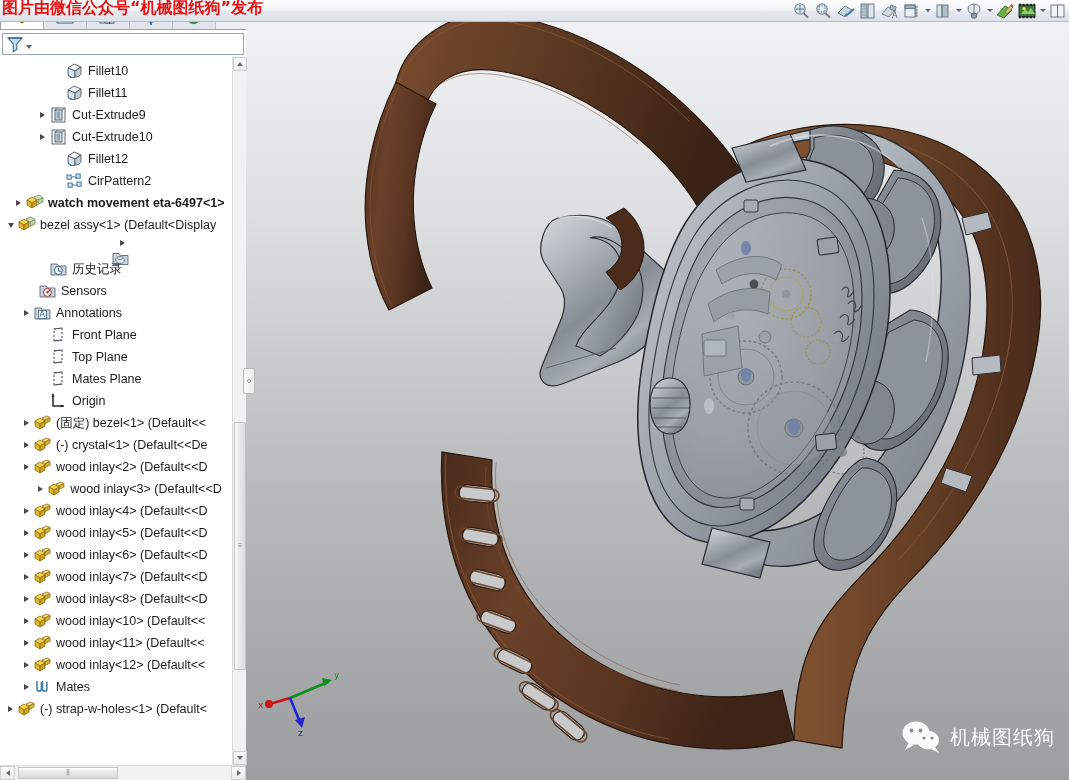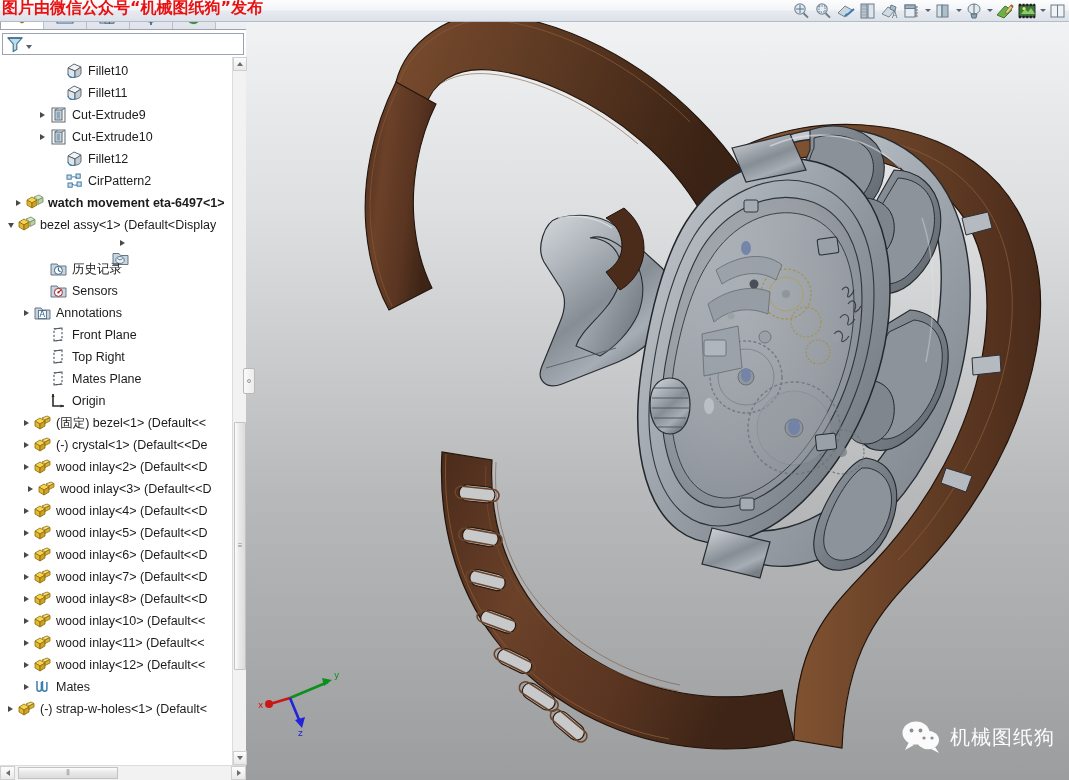--- a/index.html
+++ b/index.html
@@ -733,21 +733,21 @@
           </div>
           <div class="row" style="padding-left: 36px;">
             <span class="twisty"></span>
             <svg class="ic" viewBox="0 0 19 18">
               <path d="M2 4 h6 l1.6 2 h7.4 v9 H2 Z" fill="#c9d6e0" stroke="#5a6a78" stroke-width=".9"></path>
               <circle cx="9.4" cy="10.4" r="4" fill="#ffffff" stroke="#33628a" stroke-width="1"></circle>
               <path d="M9.4 7.6 v2.8 l2.2 1.4" fill="none" stroke="#33628a" stroke-width="1.1"></path>
             </svg>
             <span class="lbl">历史记录</span>
           </div>
-          <div class="row" style="padding-left: 36px;">
+          <div class="row" style="padding-left: 25px;">
             <span class="twisty"></span>
             <svg class="ic" viewBox="0 0 19 18">
               <path d="M2 4 h6 l1.6 2 h7.4 v9 H2 Z" fill="#c9d6e0" stroke="#5a6a78" stroke-width=".9"></path>
               <circle cx="9.4" cy="10.4" r="4" fill="#ffffff" stroke="#a32020" stroke-width="1"></circle>
               <path d="M9.4 10.4 l2.6 -2.3" stroke="#a32020" stroke-width="1.2"></path>
               <circle cx="9.4" cy="10.4" r="1.1" fill="#a32020"></circle>
             </svg>
             <span class="lbl">Sensors</span>
           </div>
           <div class="row" style="padding-left: 20px;">
@@ -768,21 +768,21 @@
               <path d="M5 3 L13 2 M5 15 L13 14" stroke="#4d5863" stroke-width="1.1"></path>
             </svg>
             <span class="lbl">Front Plane</span>
           </div>
           <div class="row" style="padding-left: 36px;">
             <span class="twisty"></span>
             <svg class="ic" viewBox="0 0 19 18">
               <path d="M5 3 L13 2 L13 14 L5 15 Z" fill="none" stroke="#4d5863" stroke-width="1.1" stroke-dasharray="2.4 1.6"></path>
               <path d="M5 3 L13 2 M5 15 L13 14" stroke="#4d5863" stroke-width="1.1"></path>
             </svg>
-            <span class="lbl">Top Right</span>
+            <span class="lbl">Top Plane</span>
           </div>
           <div class="row" style="padding-left: 36px;">
             <span class="twisty"></span>
             <svg class="ic" viewBox="0 0 19 18">
               <path d="M5 3 L13 2 L13 14 L5 15 Z" fill="none" stroke="#4d5863" stroke-width="1.1" stroke-dasharray="2.4 1.6"></path>
               <path d="M5 3 L13 2 M5 15 L13 14" stroke="#4d5863" stroke-width="1.1"></path>
             </svg>
             <span class="lbl">Mates Plane</span>
           </div>
           <div class="row" style="padding-left: 36px;">
@@ -826,21 +826,21 @@
             </span>
             <svg class="ic" viewBox="0 0 19 18">
               <polygon points="2,7 7,4 12,7 7,10" fill="#f6d34a" stroke="#8a6b12" stroke-width=".8"></polygon>
               <polygon points="2,7 7,10 7,15 2,12" fill="#e2b82c" stroke="#8a6b12" stroke-width=".8"></polygon>
               <polygon points="12,7 7,10 7,15 12,12" fill="#cba224" stroke="#8a6b12" stroke-width=".8"></polygon>
               <polygon points="9,4 14,2 17,3.5 12,6" fill="#f8e07c" stroke="#8a6b12" stroke-width=".8"></polygon>
               <polygon points="12,6 17,3.5 17,7 12,9.5" fill="#dcb42e" stroke="#8a6b12" stroke-width=".8"></polygon>
             </svg>
             <span class="lbl">wood inlay&lt;2&gt;  (Default&lt;&lt;D</span>
           </div>
-          <div class="row" style="padding-left: 24px;">
+          <div class="row" style="padding-left: 24px; justify-content: center;">
             <span class="twisty">
               <i class="r"></i>
             </span>
             <svg class="ic" viewBox="0 0 19 18">
               <polygon points="2,7 7,4 12,7 7,10" fill="#f6d34a" stroke="#8a6b12" stroke-width=".8"></polygon>
               <polygon points="2,7 7,10 7,15 2,12" fill="#e2b82c" stroke="#8a6b12" stroke-width=".8"></polygon>
               <polygon points="12,7 7,10 7,15 12,12" fill="#cba224" stroke="#8a6b12" stroke-width=".8"></polygon>
               <polygon points="9,4 14,2 17,3.5 12,6" fill="#f8e07c" stroke="#8a6b12" stroke-width=".8"></polygon>
               <polygon points="12,6 17,3.5 17,7 12,9.5" fill="#dcb42e" stroke="#8a6b12" stroke-width=".8"></polygon>
             </svg>

